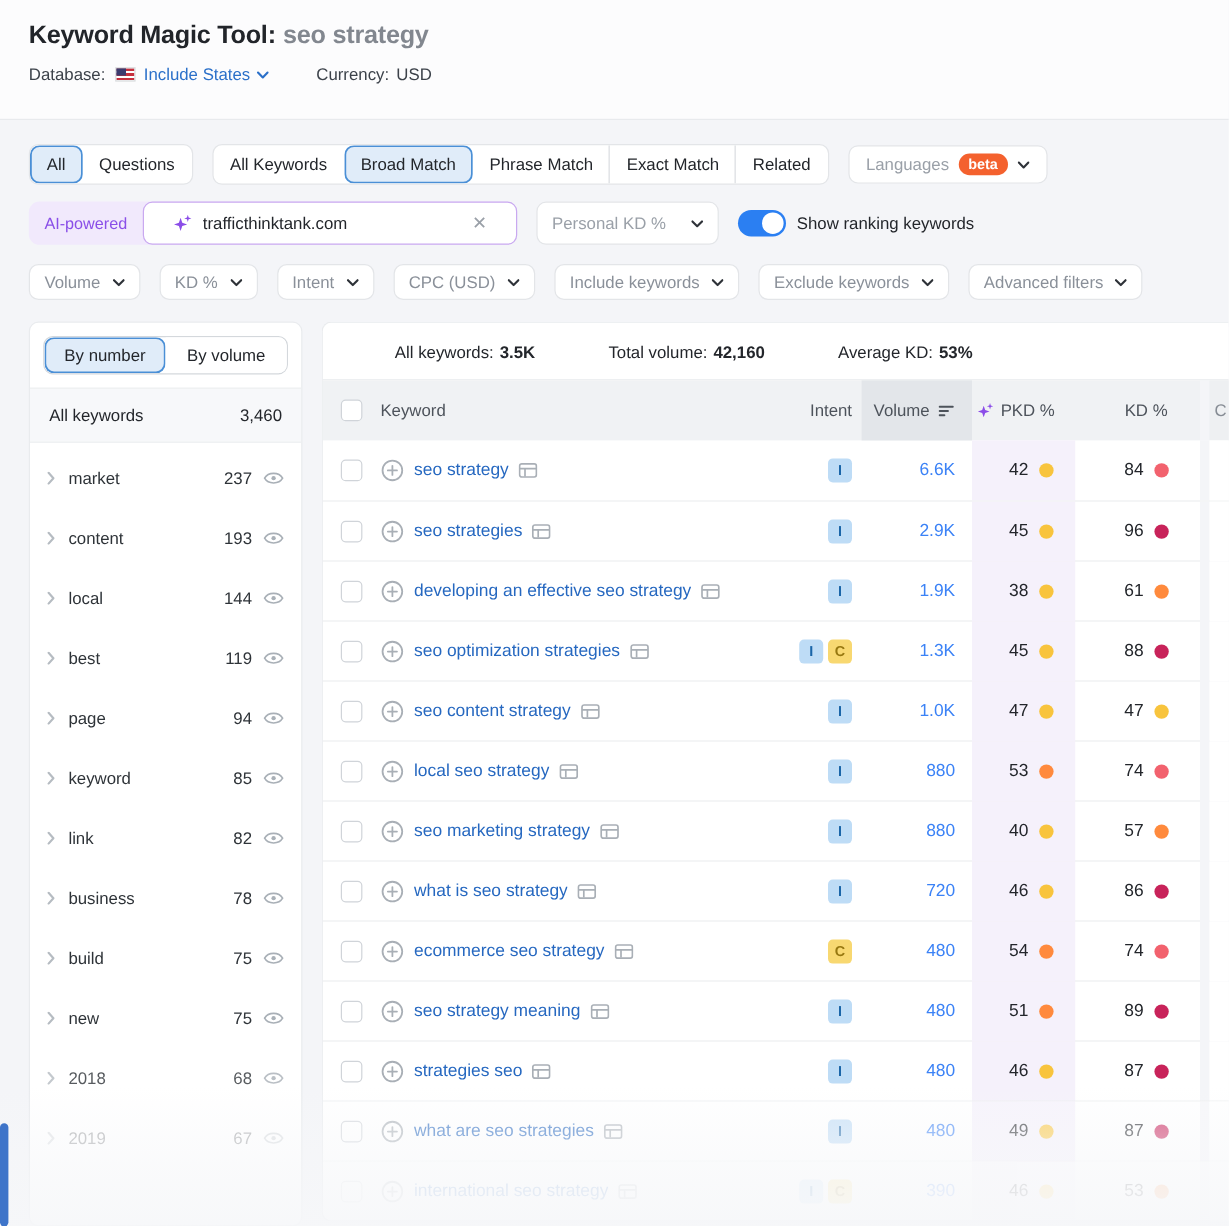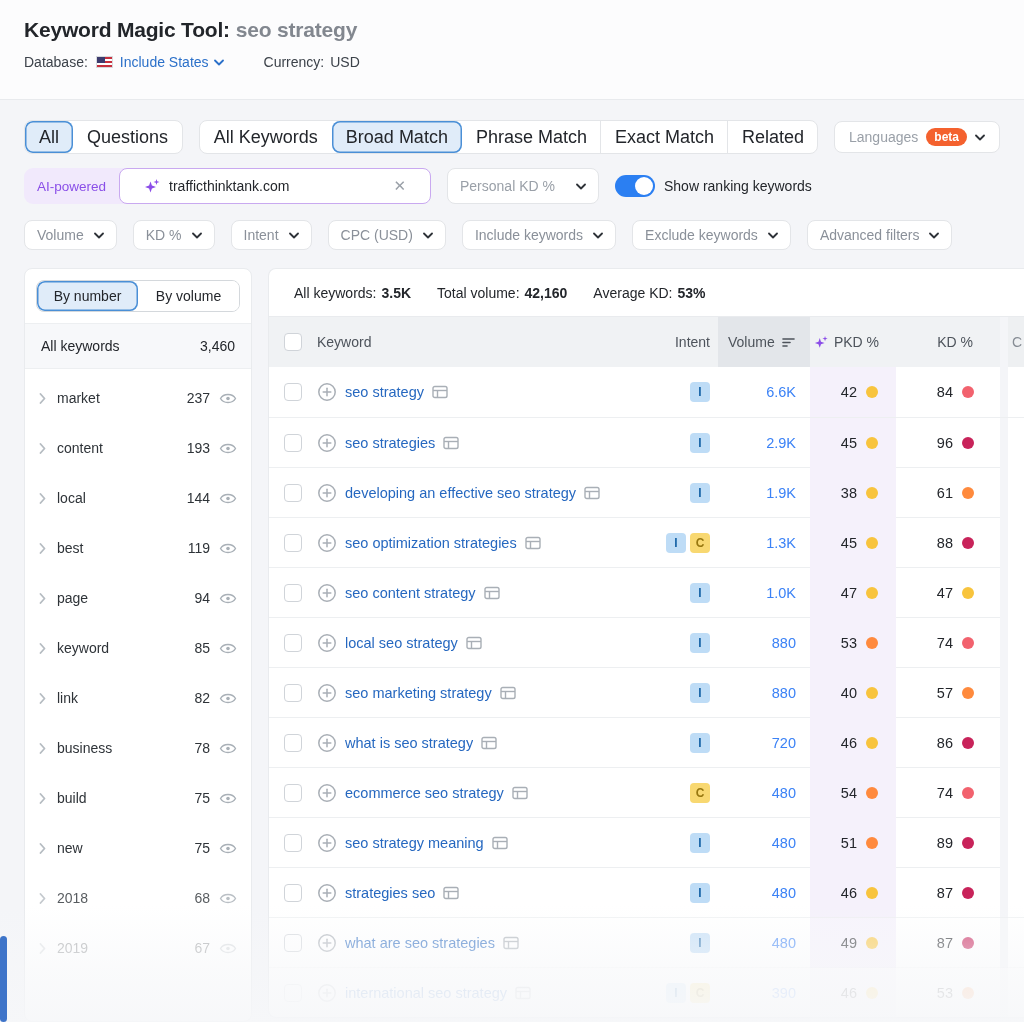--- a/index.html
+++ b/index.html
@@ -19,21 +19,21 @@
   .flag { width:17px; height:12px; margin-right:7px; position:relative;
     background:repeating-linear-gradient(#c6303e 0 2px,#fff 2px 4px); border:0.5px solid #d8dadd; }
   .flag::after { content:""; position:absolute; left:0; top:0; width:8px; height:6px; background:#3c3b6e; }
   .db-link { color:#2b70c9; display:flex; align-items:center; gap:5px; cursor:pointer; }
   .currency { margin-left:40px; }
   .currency .cur-label { margin-right:6px; }
 
   
   .tabs-row { margin:20px 24px 0; display:flex; gap:16px; align-items:center; }
   .pill-group { background:#fff; border:1px solid #e3e5e8; border-radius:8px; display:flex; overflow:hidden; }
-  .tab { background:transparent; border:none; font:inherit; font-size:18px; color:#23262b; padding:6px 14px;
+  .tab { background:transparent; border:none; font:inherit; font-size:14px; color:#23262b; padding:6px 14px;
     cursor:pointer; position:relative; white-space:nowrap; height:32px; }
   .tab:not(:first-child) { box-shadow:-1px 0 0 #e3e5e8; }
   .tab.selected { background:#e0ecf9; box-shadow:inset 0 0 0 1.5px #4a8fd6; border-radius:8px; }
   .tab.selected + .tab { box-shadow:none; }
   .languages-btn { background:#fff; border:1px solid #e3e5e8; border-radius:8px; height:32px; font:inherit;
     font-size:14px; color:#9aa0a8; display:flex; align-items:center; gap:8px; padding:0 14px; cursor:pointer; }
   .beta-badge { background:#f4612e; color:#fff; font-size:12px; font-weight:700; border-radius:9px; padding:2px 8px; }
   .chev { color:#2e3238; }
 
   
@@ -73,21 +73,21 @@
   .group-item { height:50px; display:flex; align-items:center; padding:0 14px; cursor:pointer; font-size:14px; }
   .g-chev { color:#b6bcc2; margin-right:11px; }
   .g-label { color:#2e3338; flex:1; }
   .g-count { color:#2e3338; margin-right:9px; }
   .eye { color:#a9b0b7; cursor:pointer; }
 
   
   .table-card { width:756px; background:#fff; border-radius:8px 0 0 8px; border:1px solid #e9ebee; border-right:none; }
   .summary-bar { height:48px; display:flex; align-items:center; gap:26px; padding:0 25px;
     border-bottom:1px solid #e9ebee; font-size:14px; }
-  .stat .stat-label { color:#23262b; margin-right:5px; }
+  .stat .stat-label { color:#23262b; margin-right:5px;margin-left:35px; }
   .stat .stat-value { font-weight:700; }
 
   .tgrid { display:grid; grid-template-columns:48px 1fr 68px 92px 86px 104px 8px 16px; align-items:center; }
   .thead { background:#f0f2f4; height:50px; font-size:14px; color:#4d535b; }
   .th-check { display:flex; justify-content:center; }
   .checkbox { width:18px; height:18px; border:1.5px solid #d0d4d9; border-radius:4px; background:#fff; cursor:pointer; }
   .th-intent { text-align:right; padding-right:8px; }
   .th-volume { background:#e3e6ea; height:50px; display:flex; align-items:center; gap:7px; padding-left:10px; cursor:pointer; }
   .th-pkd { display:flex; align-items:center; justify-content:flex-end; gap:5px; padding-right:17px; }
   .th-kd { text-align:right; padding-right:27px; }

